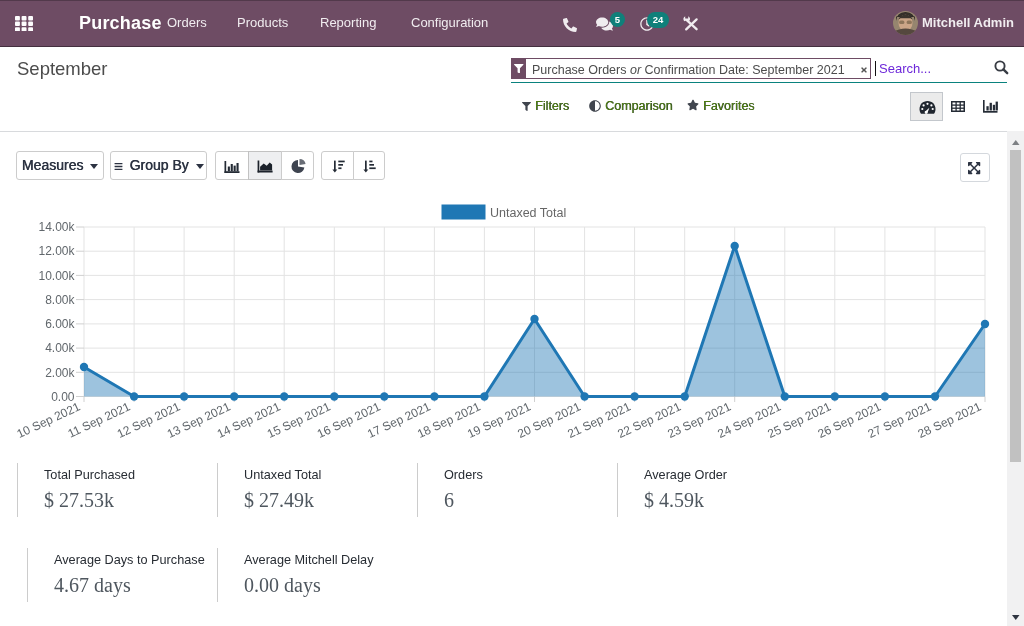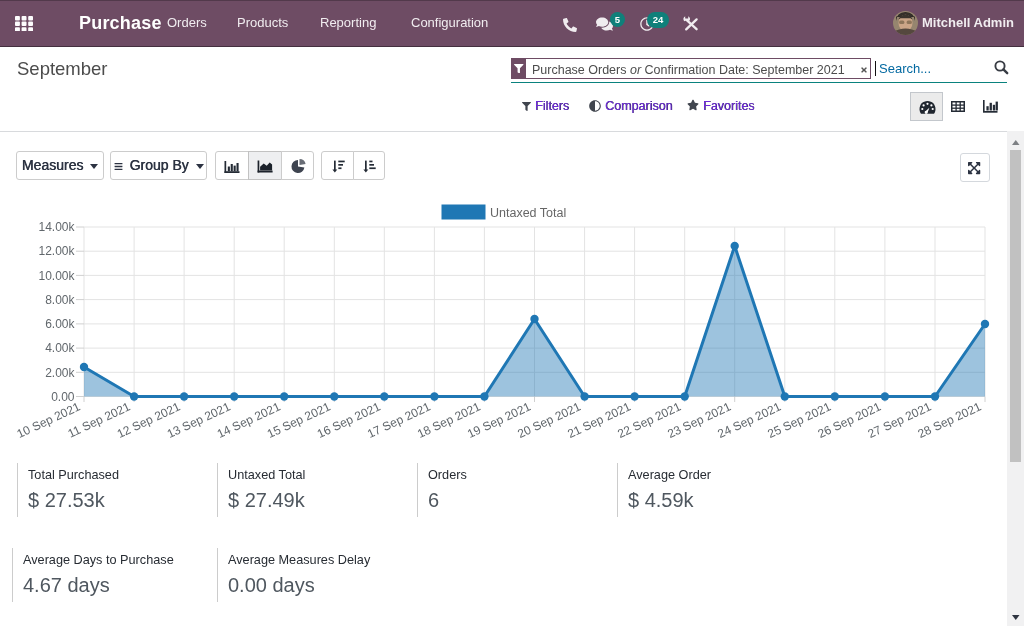--- a/index.html
+++ b/index.html
@@ -12,37 +12,37 @@
 .navico { position:absolute; top:0; }
 .badge { position:absolute; background:#0f807a; color:#fff; font-size:9.5px; font-weight:700; border-radius:8px; text-align:center; }
 
 #hdr { position:absolute; left:0; top:0; width:1007px; height:131px; }
 #dash { position:absolute; left:17px; top:58px; font-size:18.5px; color:#4c4c4c; }
 
 #chip { position:absolute; left:511px; top:58px; width:360px; height:21px; border:1px solid #6e4c64; background:#fff; }
 #chipicon { position:absolute; left:-1px; top:-1px; width:15px; height:21px; background:#6e4c64; }
 #chiptext { position:absolute; left:20px; top:3.5px; font-size:12.5px; color:#4c4c4c; white-space:nowrap;text-align:right; }
 #searchline { position:absolute; left:511px; top:81.6px; width:496px; height:1.5px; background:#0a827e; }
-#searchph { position:absolute; left:879px; top:61px; font-size:13px; color:#0369a1; }
+#searchph { position:absolute; left:879px; top:61px; font-size:13px; color:#6d28d9; }
 #cursor { position:absolute; left:875px; top:61px; width:1px; height:15px; background:#101010; }
 
-.frow { position:absolute; top:99px; font-size:12.5px; font-weight:400; color:#6d28d9; text-shadow:0.45px 0 0 #2f3845; }
+.frow { position:absolute; top:99px; font-size:12.5px; font-weight:400; color:#4d7c0f; text-shadow:0.45px 0 0 #2f3845; }
 
 #vsw-active { position:absolute; left:910px; top:92px; width:33px; height:29px; background:#ebebeb; border:1px solid #c3c7cc; }
 
 #divider { position:absolute; left:0; top:131px; width:1007px; height:0; border-top:1px solid #d8dadd; }
 
 .caret { display:inline-block; width:0; height:0; border-left:4px solid transparent; border-right:4px solid transparent; border-top:5px solid #2c3342; margin-left:3px; vertical-align:1px; }
 .btn { position:absolute; top:151px; height:29px; background:#fff; border:1px solid #ccc; border-radius:3px; color:#2c3342; font-size:14px; font-weight:400; text-shadow:0.4px 0 0 #2c3342; text-align:center; line-height:27px; }
 .btngroup { position:absolute; top:151px; height:29px; }
 .btngroup .seg { position:absolute; top:0; height:29px; background:#fff; border:1px solid #ccc; }
 
-.stat { position:absolute; border-left:1.5px solid #cccccc; padding-left:10px; }
+.stat { position:absolute; border-left:1.5px solid #cccccc; padding-left:26px; }
 .stat .lb { font-size:12.7px; color:#272c33; margin-top:5px; }
-.stat .vl { font-size:20px; color:#4f575f; margin-top:7px; }
+.stat .vl { font-size:20px; color:#4f575f; margin-top:7px;font-family:Liberation Serif, serif; }
 
 #sbar { position:absolute; left:1007px; top:131px; width:17px; height:495px; background:#f1f1f2; }
 #sthumb { position:absolute; left:1010px; top:150px; width:11px; height:312px; background:#c1c1c1; }
 .sarr { position:absolute; }
 </style>
 </head>
 <body>
 <div id="nav">
     <div style="position:absolute;left:0;top:0;width:1024px;height:1px;background:rgba(0,0,0,0.25)"></div>
   <svg class="navico" style="left:14.5px;top:15.5px" width="18" height="15.5" viewBox="0 0 18 15.5">
@@ -353,26 +353,26 @@
       <div class="vl">$ 27.49k</div>
     </div>
   <div class="stat" style="left:417px;top:463px;width:190px;height:54px">
       <div class="lb">Orders</div>
       <div class="vl">6</div>
     </div>
   <div class="stat" style="left:617px;top:463px;width:190px;height:54px">
       <div class="lb">Average Order</div>
       <div class="vl">$ 4.59k</div>
     </div>
-  <div class="stat" style="left:12px;top:548px;width:190px;height:54px">
+  <div class="stat" style="left:27px;top:548px;width:190px;height:54px">
       <div class="lb">Average Days to Purchase</div>
       <div class="vl">4.67 days</div>
     </div>
   <div class="stat" style="left:217px;top:548px;width:190px;height:54px">
-      <div class="lb">Average Measures Delay</div>
+      <div class="lb">Average Mitchell Delay</div>
       <div class="vl">0.00 days</div>
     </div>
 </div>
 <div id="sbar"></div>
 <div id="sthumb"></div>
 <svg class="sarr" style="left:1012px;top:139.5px" width="7.5" height="5" viewBox="0 0 9 6">
     <path fill="#7d8084" d="M4.5 0 L9 6 L0 6 Z"></path>
   </svg>
 <svg class="sarr" style="left:1012px;top:614.5px" width="7.5" height="5" viewBox="0 0 9 6">
     <path fill="#2e3440" d="M0 0 L9 0 L4.5 6 Z"></path>

